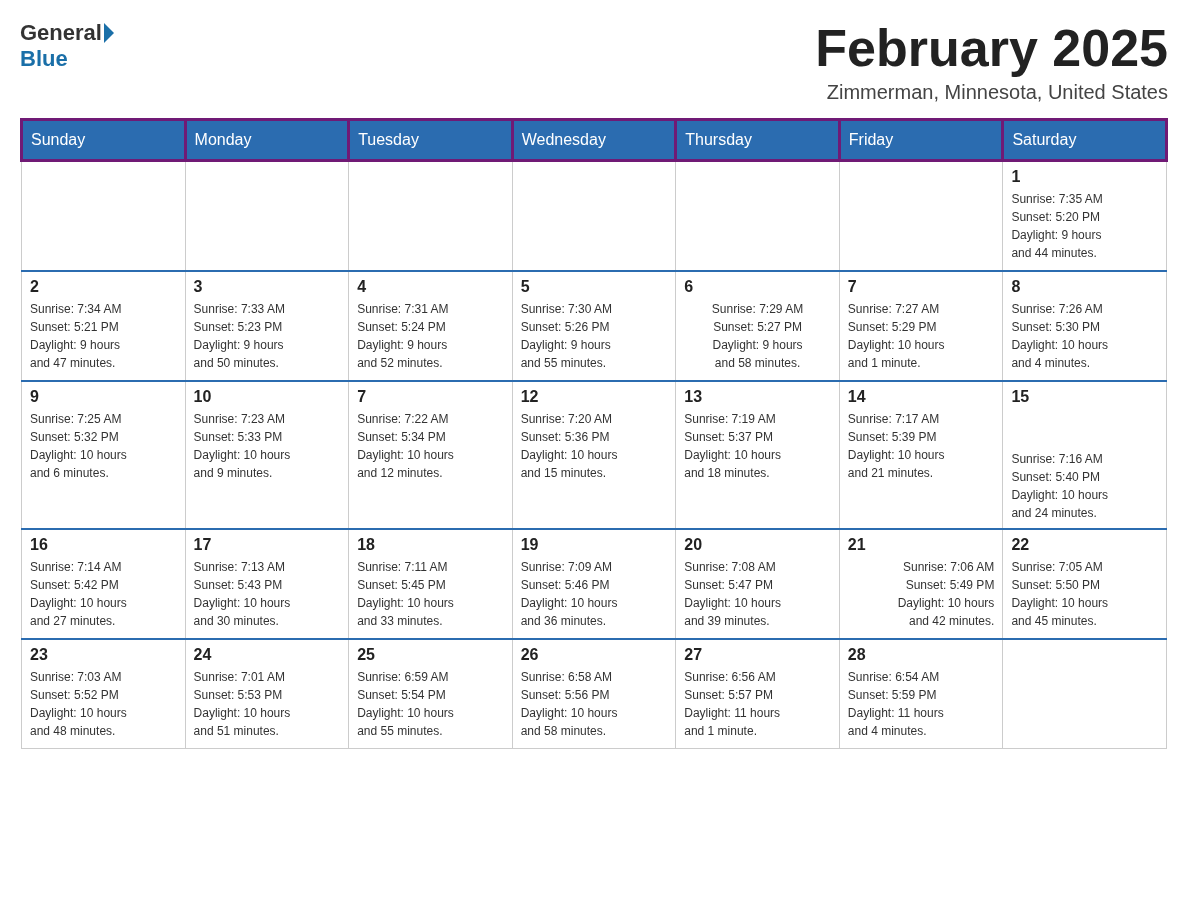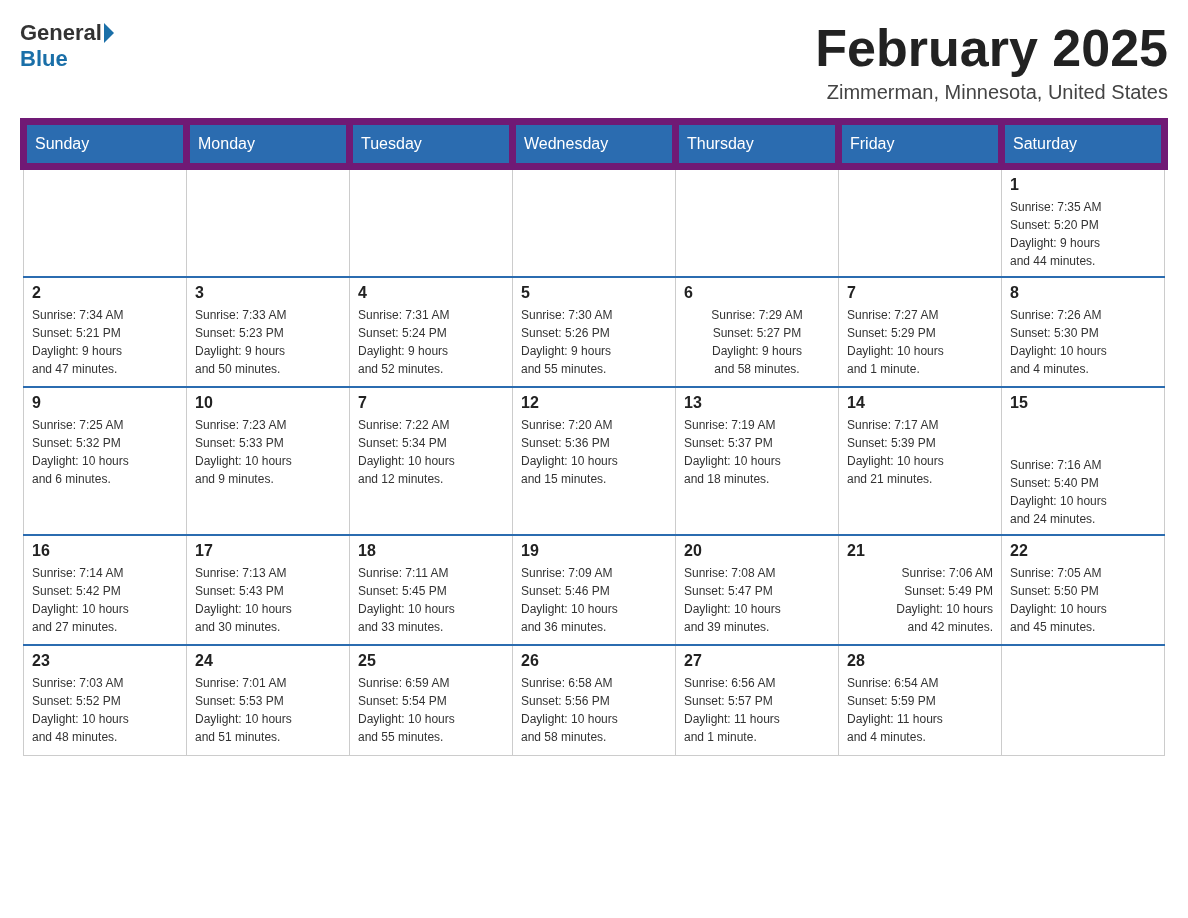--- a/index.html
+++ b/index.html
@@ -64,21 +64,21 @@
       border-collapse: collapse;
       margin-top: 10px;
     }
     .calendar th {
       background-color: #2b6cb0;
       color: #fff;
       padding: 10px 8px;
       text-align: left;
       font-size: 16px;
       font-weight: normal;
-      border: 7px solid #701a75;
+      border: 3px solid #701a75;
     }
     .calendar td {
       border: 1px solid #ccc;
       vertical-align: top;
       padding: 6px 8px;
       width: 14.28%;
       min-height: 110px;
       height: 110px;
     }
     .day-number {

